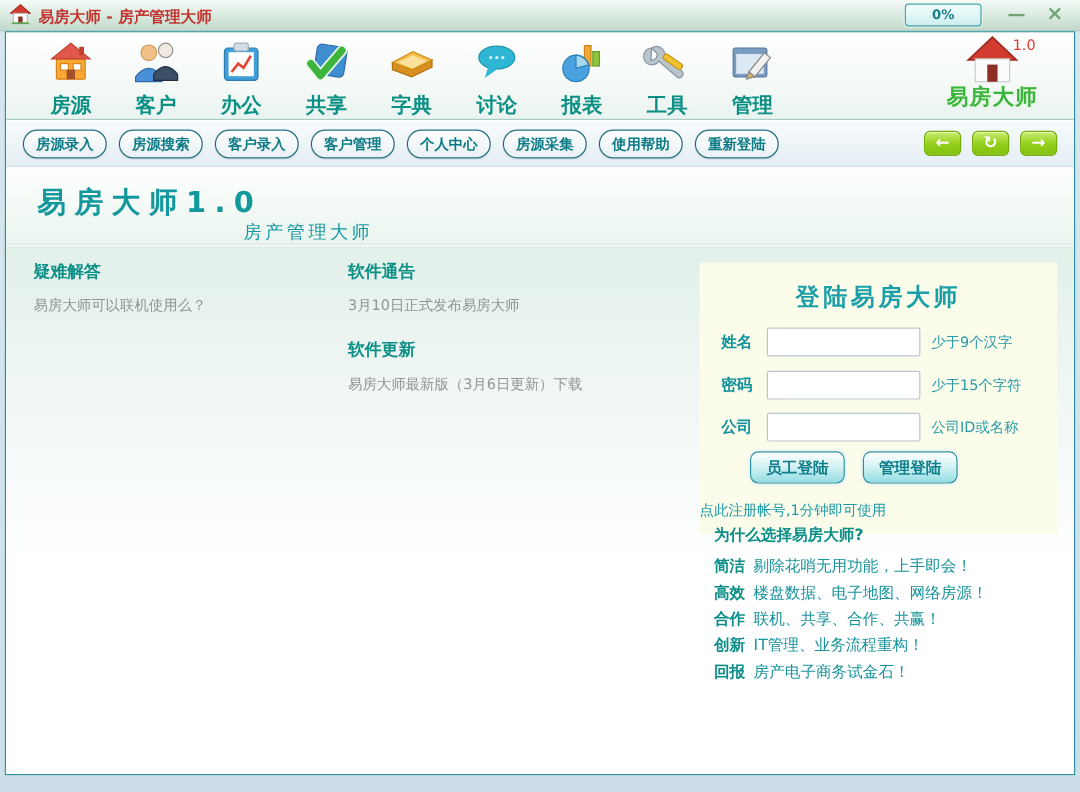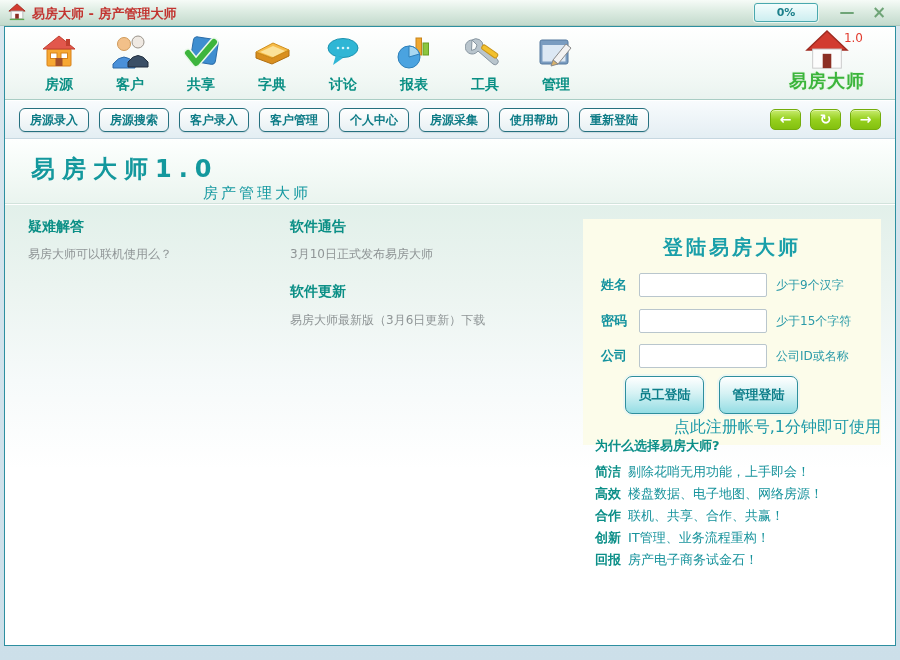--- a/index.html
+++ b/index.html
@@ -27,31 +27,31 @@
   
   .main-panel { position:absolute; left:4px; top:26px; width:892px; height:620px;
     background:#ffffff; border:1px solid #2d8fa0; overflow:hidden; }
 
   
   .toolbar { position:absolute; left:0; top:0; width:890px; height:73px;
     background:linear-gradient(180deg,#ffffff 0%,#f2f8f5 70%,#e9f3ef 100%);
     border-bottom:1px solid #a9cdc4; display:flex; padding:6px 0 0 22px; }
   .tbi { width:64px; margin-right:7px; text-align:center; cursor:pointer; }
   .tbi .ic { display:block; height:42px; }
-  .tbi .lb { display:block; font-size:14px; font-weight:bold; color:#0a8f84; margin-top:1px; }
+  .tbi .lb { display:block; font-size:17px; font-weight:bold; color:#0a8f84; margin-top:1px; }
   .logo { position:absolute; right:26px; top:2px; width:84px; text-align:center; }
   .logo .ver { position:absolute; right:6px; top:2px; color:#e23b2e; font-size:12px; }
   .logo .lb { display:block; margin-top:-2px; font-size:18px; font-weight:bold; color:#3cb53c;
     text-shadow:1px 1px 0 #e8f6e8, -1px -1px 0 #e8f6e8; letter-spacing:1px; }
 
   
   .quickbar { position:absolute; left:0; top:74px; width:890px; height:38px;
     background:linear-gradient(180deg,#f8fbfd 0%,#e4eef3 100%);
     border-bottom:1px solid #c6d7e0; display:flex; align-items:center; padding-left:14px; gap:10px; }
-  .qbtn { height:24px; padding:0 10px; border:1px solid #26707f; border-radius:6px;
+  .qbtn { height:24px; padding:0 10px; border:1px solid #26707f; border-radius:12px;
     background:linear-gradient(180deg,#fefefe,#e8f1f4); color:#0d7b86; font-weight:bold;
     font-size:12px; line-height:22px; box-shadow:0 1px 1px rgba(40,90,100,.15); cursor:pointer; }
   .navgrp { position:absolute; right:14px; top:8px; display:flex; gap:9px; }
   .navbtn { width:31px; height:21px; border-radius:5px; border:1px solid #74ad0c;
     background:linear-gradient(180deg,#c9ec70 0%,#96d01e 50%,#83c00f 100%);
     color:#ffffff; font-size:14px; font-weight:bold; text-align:center; line-height:19px;
     box-shadow:inset 0 1px 0 #e2f6ac; cursor:pointer; }
 
   
   .banner { position:absolute; left:0; top:113px; width:890px; height:64px;
@@ -71,25 +71,25 @@
   
   .login { position:absolute; left:578px; top:14px; width:298px; height:226px;
     background:#fcfcea; }
   .login-title { margin-top:15px; text-align:center; font-size:20px; font-weight:bold;
     color:#1a9fa9; letter-spacing:3px; }
   .lrow { position:absolute; left:18px; height:26px; display:flex; align-items:center; }
   .lrow .lab { width:38px; font-size:13px; font-weight:bold; color:#13929e; }
   .lrow input { width:128px; height:24px; border:1px solid #b9c6cd; border-radius:2px;
     background:#ffffff; outline:none; padding:0 4px; font-size:12px; }
   .lrow .hint { margin-left:9px; font-size:12px; color:#2a9aa8; }
-  .lbtn { position:absolute; top:157px; width:79px; height:38px; border-radius:7px;
+  .lbtn { position:absolute; top:157px; width:79px; height:27px; border-radius:7px;
     border:1px solid #2e8f9e; background:linear-gradient(180deg,#ffffff 0%,#d6f2f4 45%,#94dde4 100%);
     color:#0e7f8a; font-weight:bold; font-size:13px; box-shadow:0 0 0 2px #eef7f1;
     cursor:pointer; font-family:inherit; }
-  .reg { position:absolute; top:198px; width:100%; text-align:right; font-size:16px;
+  .reg { position:absolute; top:198px; width:100%; text-align:left; font-size:12px;
     color:#1d9aa8; cursor:pointer; }
 
   
   .why-head { position:absolute; left:590px; top:232px; font-size:13px; font-weight:bold; color:#0c8f88; }
   .why-item { position:absolute; left:590px; font-size:13px; color:#17939c; }
   .why-item b { color:#0c8f88; margin-right:7px; }
 
   svg { display:block; margin:0 auto; }
 </style>
 </head>
@@ -135,20 +135,31 @@
           <svg width="40" height="40" viewBox="0 0 40 40">
             <circle cx="14" cy="11" r="6.5" fill="#f2c089" stroke="#cf9a5a"></circle>
             <path d="M3 31 q11 -14 22 0 l0 4 l-22 0 z" fill="#4a90d9" stroke="#2e6aa8"></path>
             <circle cx="28" cy="9" r="6" fill="#efe9e2" stroke="#9a938a"></circle>
             <path d="M18 29 q10 -13 20 0 l0 5 l-20 0 z" fill="#3b4f66" stroke="#222f3f"></path>
           </svg>
         </span>
         <span class="lb">客户</span>
       </div>
 
+      <div class="tbi">
+        <span class="ic">
+          <svg width="40" height="40" viewBox="0 0 40 40">
+            <rect x="6" y="7" width="28" height="27" rx="3" fill="#3f9fd8" stroke="#2a7cb0"></rect>
+            <rect x="9.5" y="10.5" width="21" height="20" fill="#ffffff"></rect>
+            <rect x="14" y="3" width="12" height="6.5" rx="2" fill="#d4dde3" stroke="#9fb0ba"></rect>
+            <polyline points="12,27 17.5,20 22,23.5 28,13.5" stroke="#e04838" stroke-width="2.2" fill="none"></polyline>
+          </svg>
+        </span>
+        <span class="lb">办公</span>
+      </div>
 
       <div class="tbi">
         <span class="ic">
           <svg width="40" height="40" viewBox="0 0 40 40">
             <rect x="11" y="5" width="25" height="25" rx="4" transform="rotate(9 23 17)" fill="#3e8ed0" stroke="#2a6ca8"></rect>
             <path d="M7 20 l8 10 l18 -21" stroke="#e9f8e9" stroke-width="9" fill="none" stroke-linecap="round" stroke-linejoin="round"></path>
             <path d="M7 20 l8 10 l18 -21" stroke="#3db53d" stroke-width="6" fill="none" stroke-linecap="round" stroke-linejoin="round"></path>
           </svg>
         </span>
         <span class="lb">共享</span>

